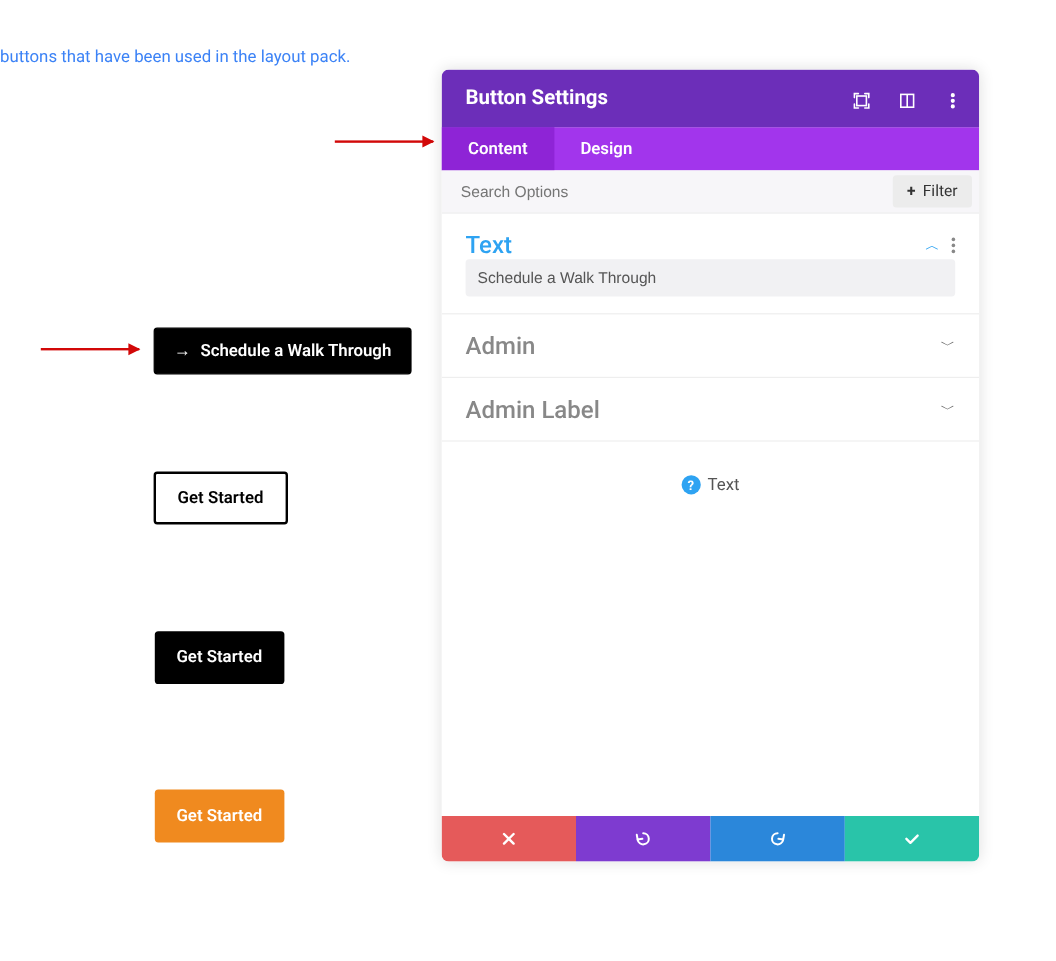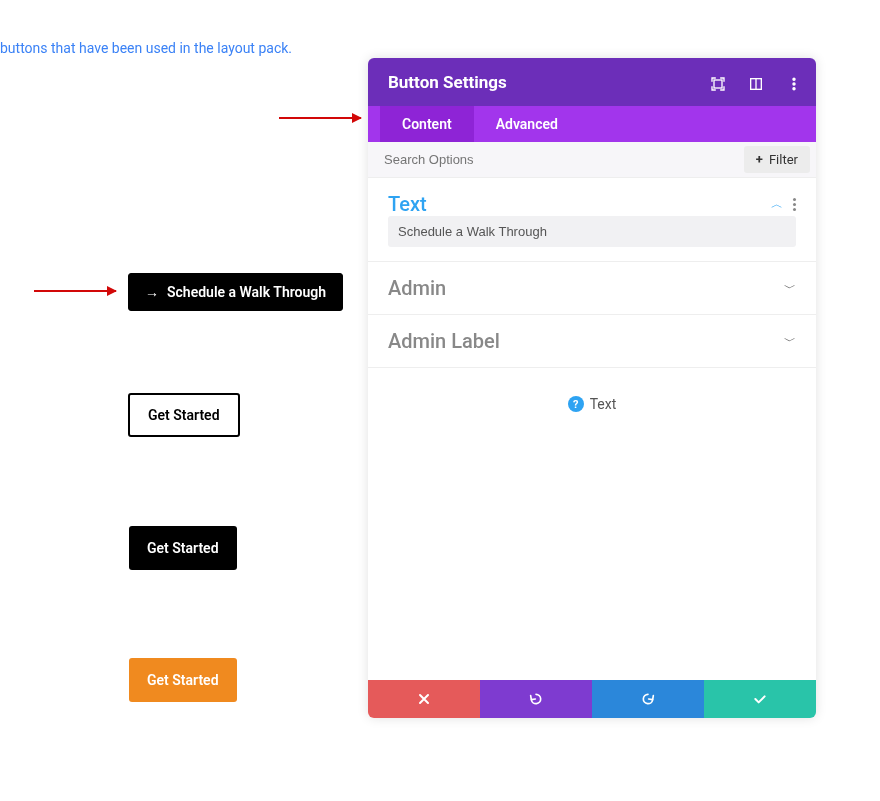--- a/index.html
+++ b/index.html
@@ -137,21 +137,21 @@
     background: #a235ec;
     display: flex;
     color: #fff;
   }
   .tab {
     padding: 10px 22px;
     font-size: 14px;
     font-weight: 600;
     cursor: pointer;
   }
-  .tab.active { background: #8e24d6; margin-left: 12px; }
+  .tab.active { background: #8e24d6; }
 
   .search-row {
     display: flex;
     align-items: center;
     background: #f7f6f9;
     border-bottom: 1px solid #eee;
   }
   .search-input {
     flex: 1;
     border: none;
@@ -298,21 +298,21 @@
             <circle cx="12" cy="5" r="1.6" fill="#fff"></circle>
             <circle cx="12" cy="12" r="1.6" fill="#fff"></circle>
             <circle cx="12" cy="19" r="1.6" fill="#fff"></circle>
           </svg>
       </span>
     </div>
   </div>
 
   <div class="tabs">
     <div class="tab active">Content</div>
-    <div class="tab">Advanced</div>
+    <div class="tab">Design</div>
   </div>
 
   <div class="search-row">
     <input class="search-input" type="text" placeholder="Search Options" style="">
     <div class="filter-btn">
       <span class="plus">+</span>
       <span>Filter</span>
     </div>
   </div>
 

